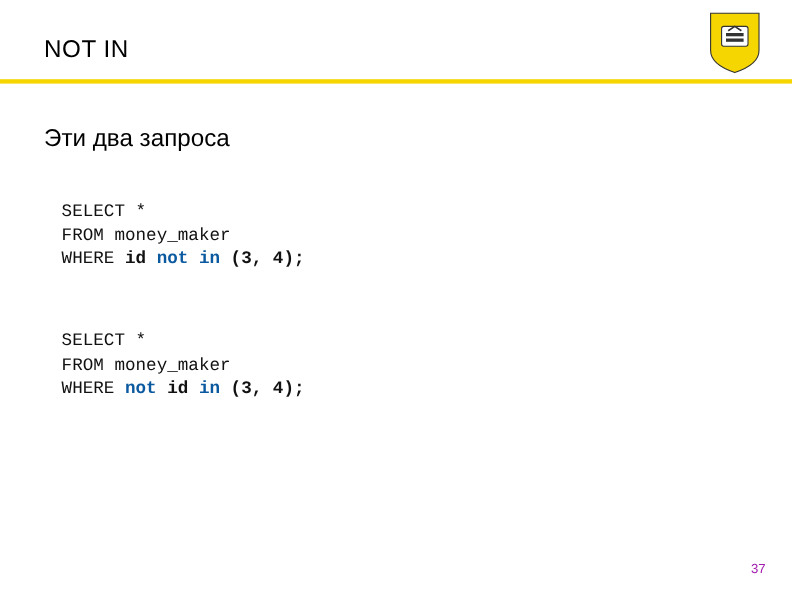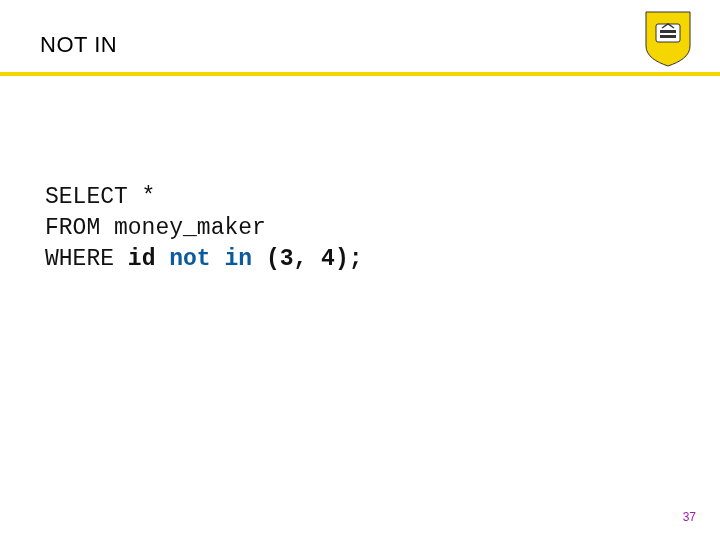--- a/index.html
+++ b/index.html
@@ -2,21 +2,21 @@
 <html><head>
 <meta charset="utf-8">
 <style>
   * { margin: 0; padding: 0; box-sizing: border-box; }
   html, body { width: 720px; height: 540px; background: #fff; font-family: Arial, Helvetica, sans-serif; }
   .slide { position: relative; width: 720px; height: 540px; background: #fff; }
   .title { position: absolute; left: 40px; top: 32px; font-size: 22px; letter-spacing: 0.5px; color: #000; }
   .rule { position: absolute; left: 0; top: 72px; width: 720px; height: 4px; background: #f6d600; }
   .logo { position: absolute; right: 26px; top: 10px; width: 52px; height: 58px; }
   .subtitle { position: absolute; left: 40px; top: 112px; font-size: 22px; line-height: 1.25; color: #000; }
-  .code { position: absolute; left: 45px; font-family: "Courier New", Courier, monospace; font-size: 23px; line-height: 1.35; color: #111; white-space: pre; }
+  .code { position: absolute; left: 56px; font-family: "Courier New", Courier, monospace; font-size: 16px; line-height: 1.35; color: #111; white-space: pre; }
   .code1 { top: 182px; }
   .code2 { top: 300px; }
   .kw { color: #0b5aa0; font-weight: bold; }
   .b { font-weight: bold; }
   .pagenum { position: absolute; right: 24px; bottom: 16px; font-size: 12px; color: #a21caf; }
 </style>
 </head>
 <body>
 
 <div class="slide">
@@ -28,22 +28,25 @@
     <svg viewBox="0 0 52 58" width="52" height="58">
       <path d="M4 2 H48 V36 C48 46 38 52 26 56 C14 52 4 46 4 36 Z" fill="#f6d600" stroke="#333" stroke-width="1"></path>
       <rect x="14" y="14" width="24" height="18" rx="2" fill="#fff" stroke="#333" stroke-width="1"></rect>
       <path d="M20 18 L26 14 L32 18" fill="none" stroke="#333" stroke-width="1.5"></path>
       <rect x="18" y="20" width="16" height="3" fill="#333"></rect>
       <rect x="18" y="25" width="16" height="3" fill="#333"></rect>
     </svg>
   </div>
 
   <div class="subtitle">
-    <br>
+    <span>Эти два запроса</span><br>
   </div>
 
   <div class="code code1"><span>SELECT *</span>
 <span>FROM money_maker</span>
 <span><span>WHERE </span><span class="b">id</span><span> </span><span class="kw">not</span><span> </span><span class="kw">in</span><span> </span><span class="b">(3, 4);</span></span></div>
 
+  <div class="code code2"><span>SELECT *</span>
+<span>FROM money_maker</span>
+<span><span>WHERE </span><span class="kw">not</span><span> </span><span class="b">id</span><span> </span><span class="kw">in</span><span> </span><span class="b">(3, 4);</span></span></div>
 
   <div class="pagenum">37</div>
 </div>
 
 </body></html>

